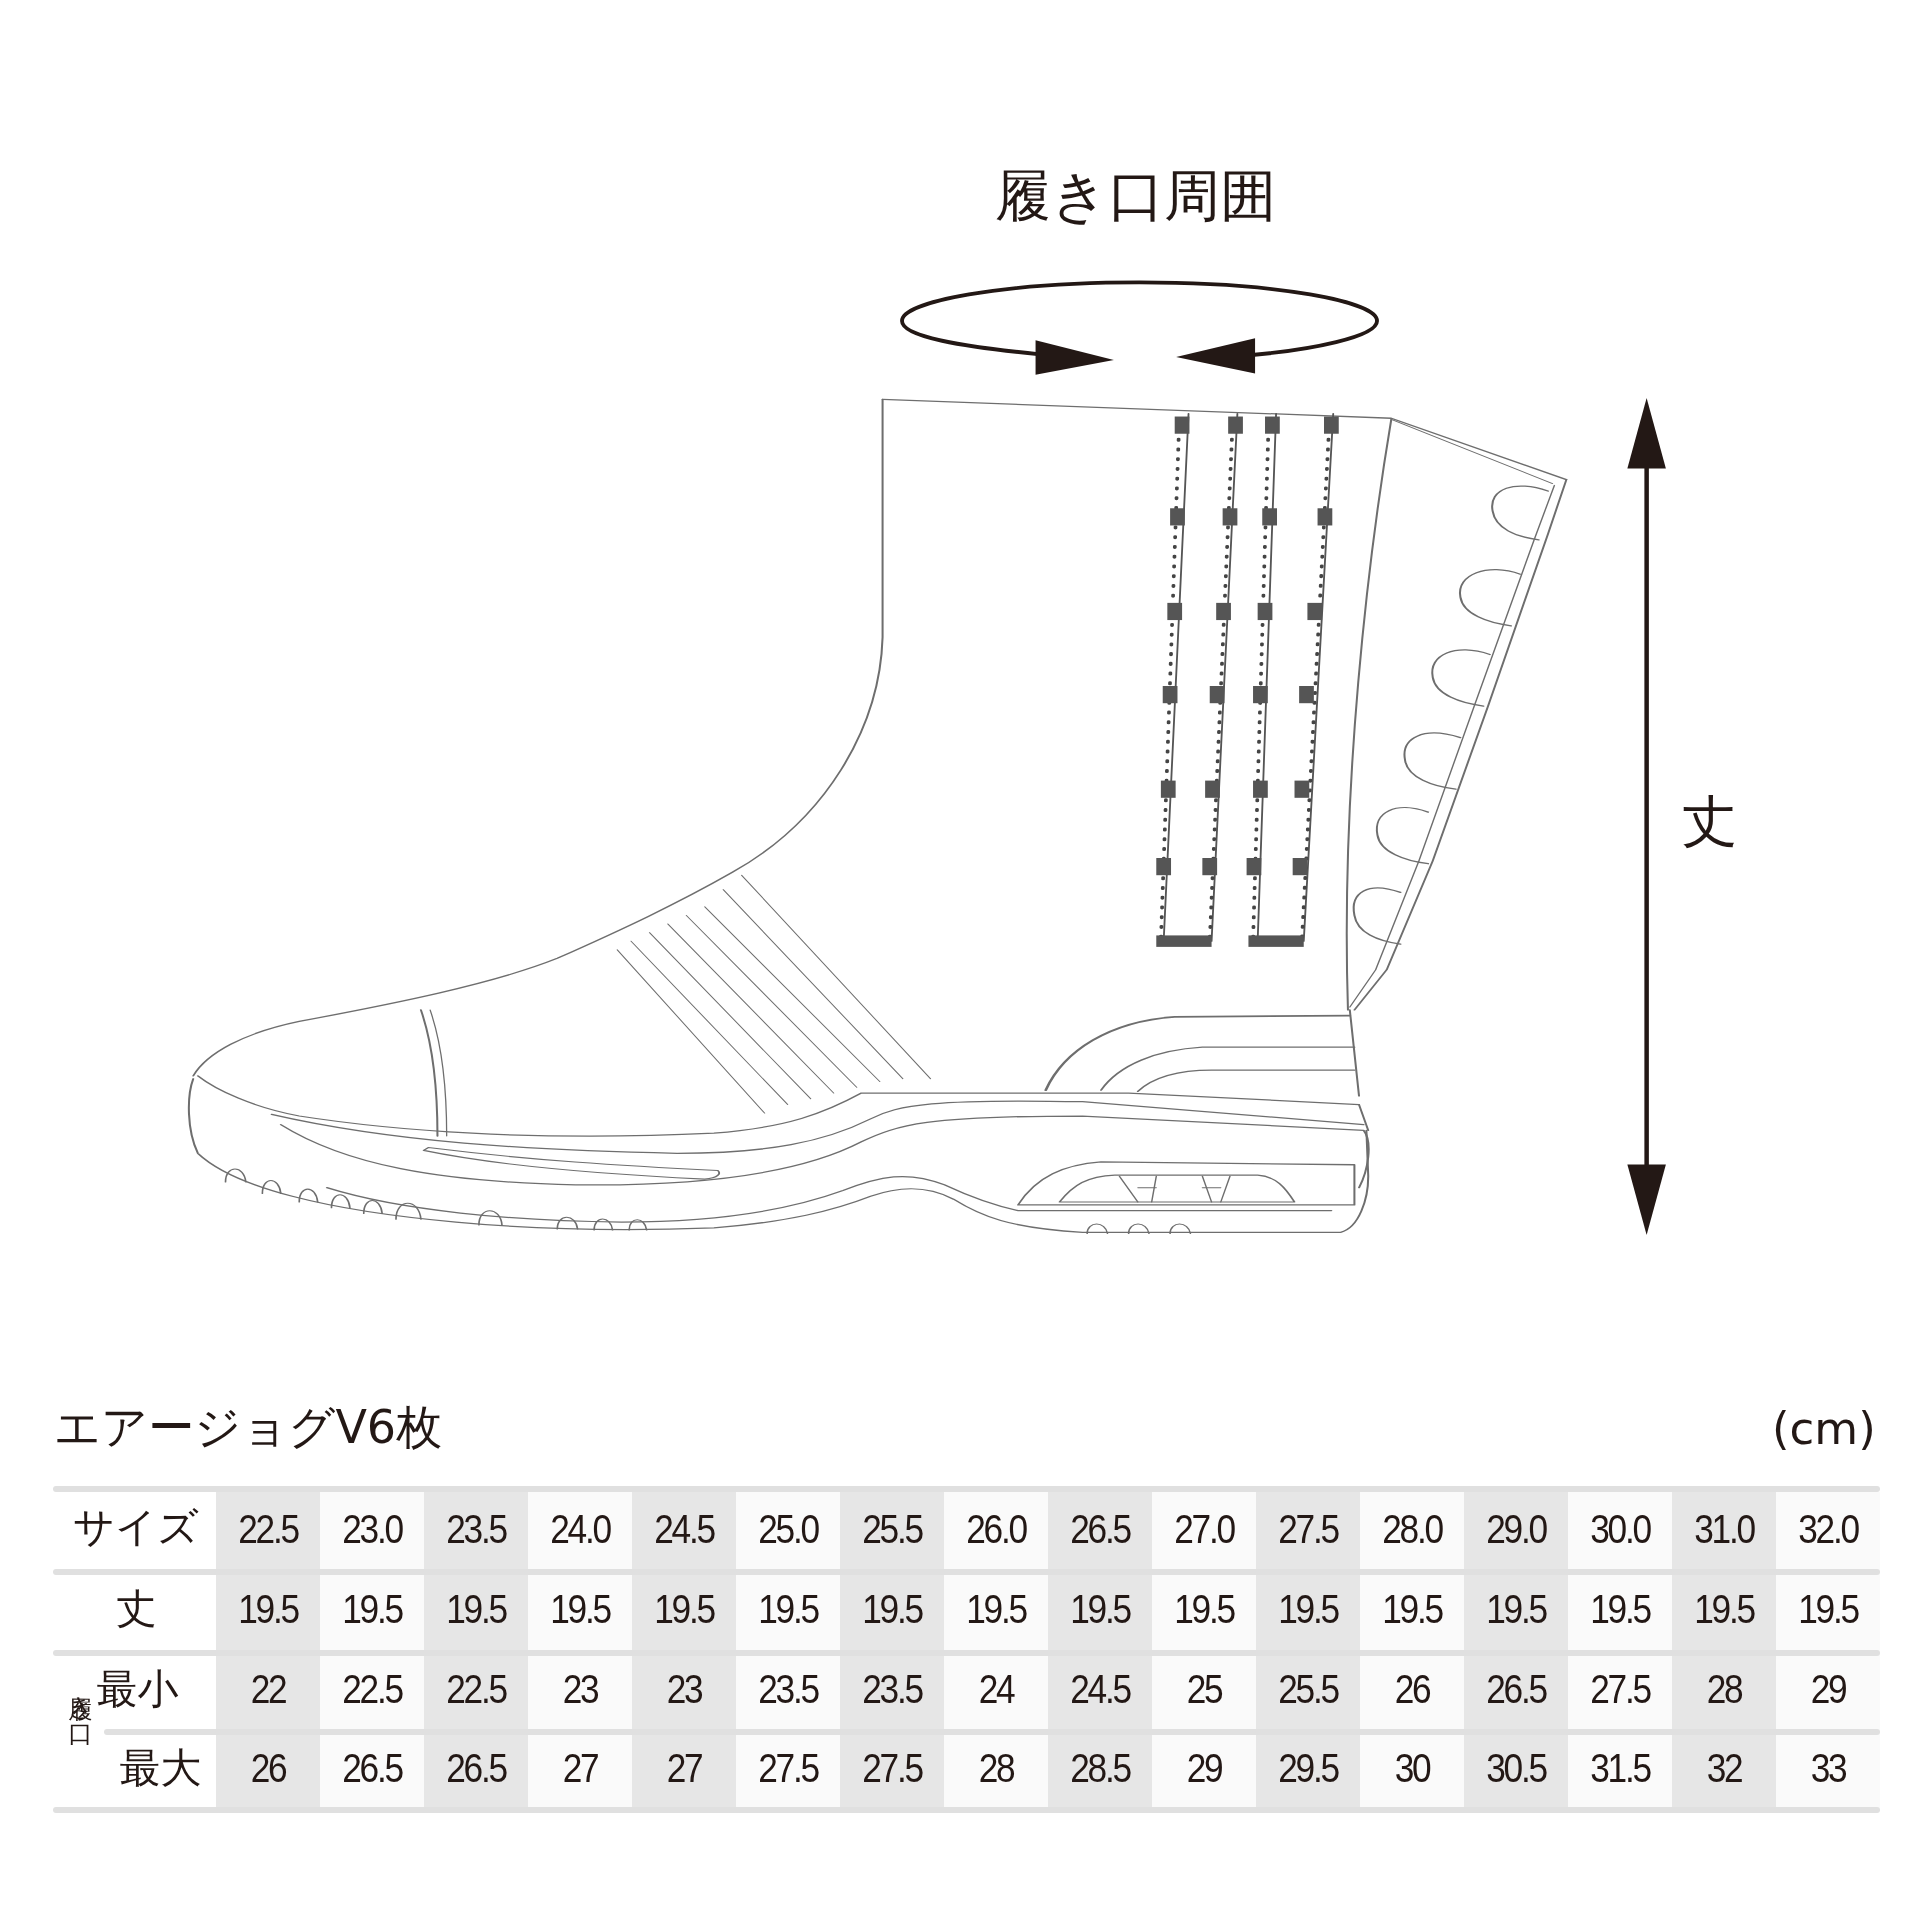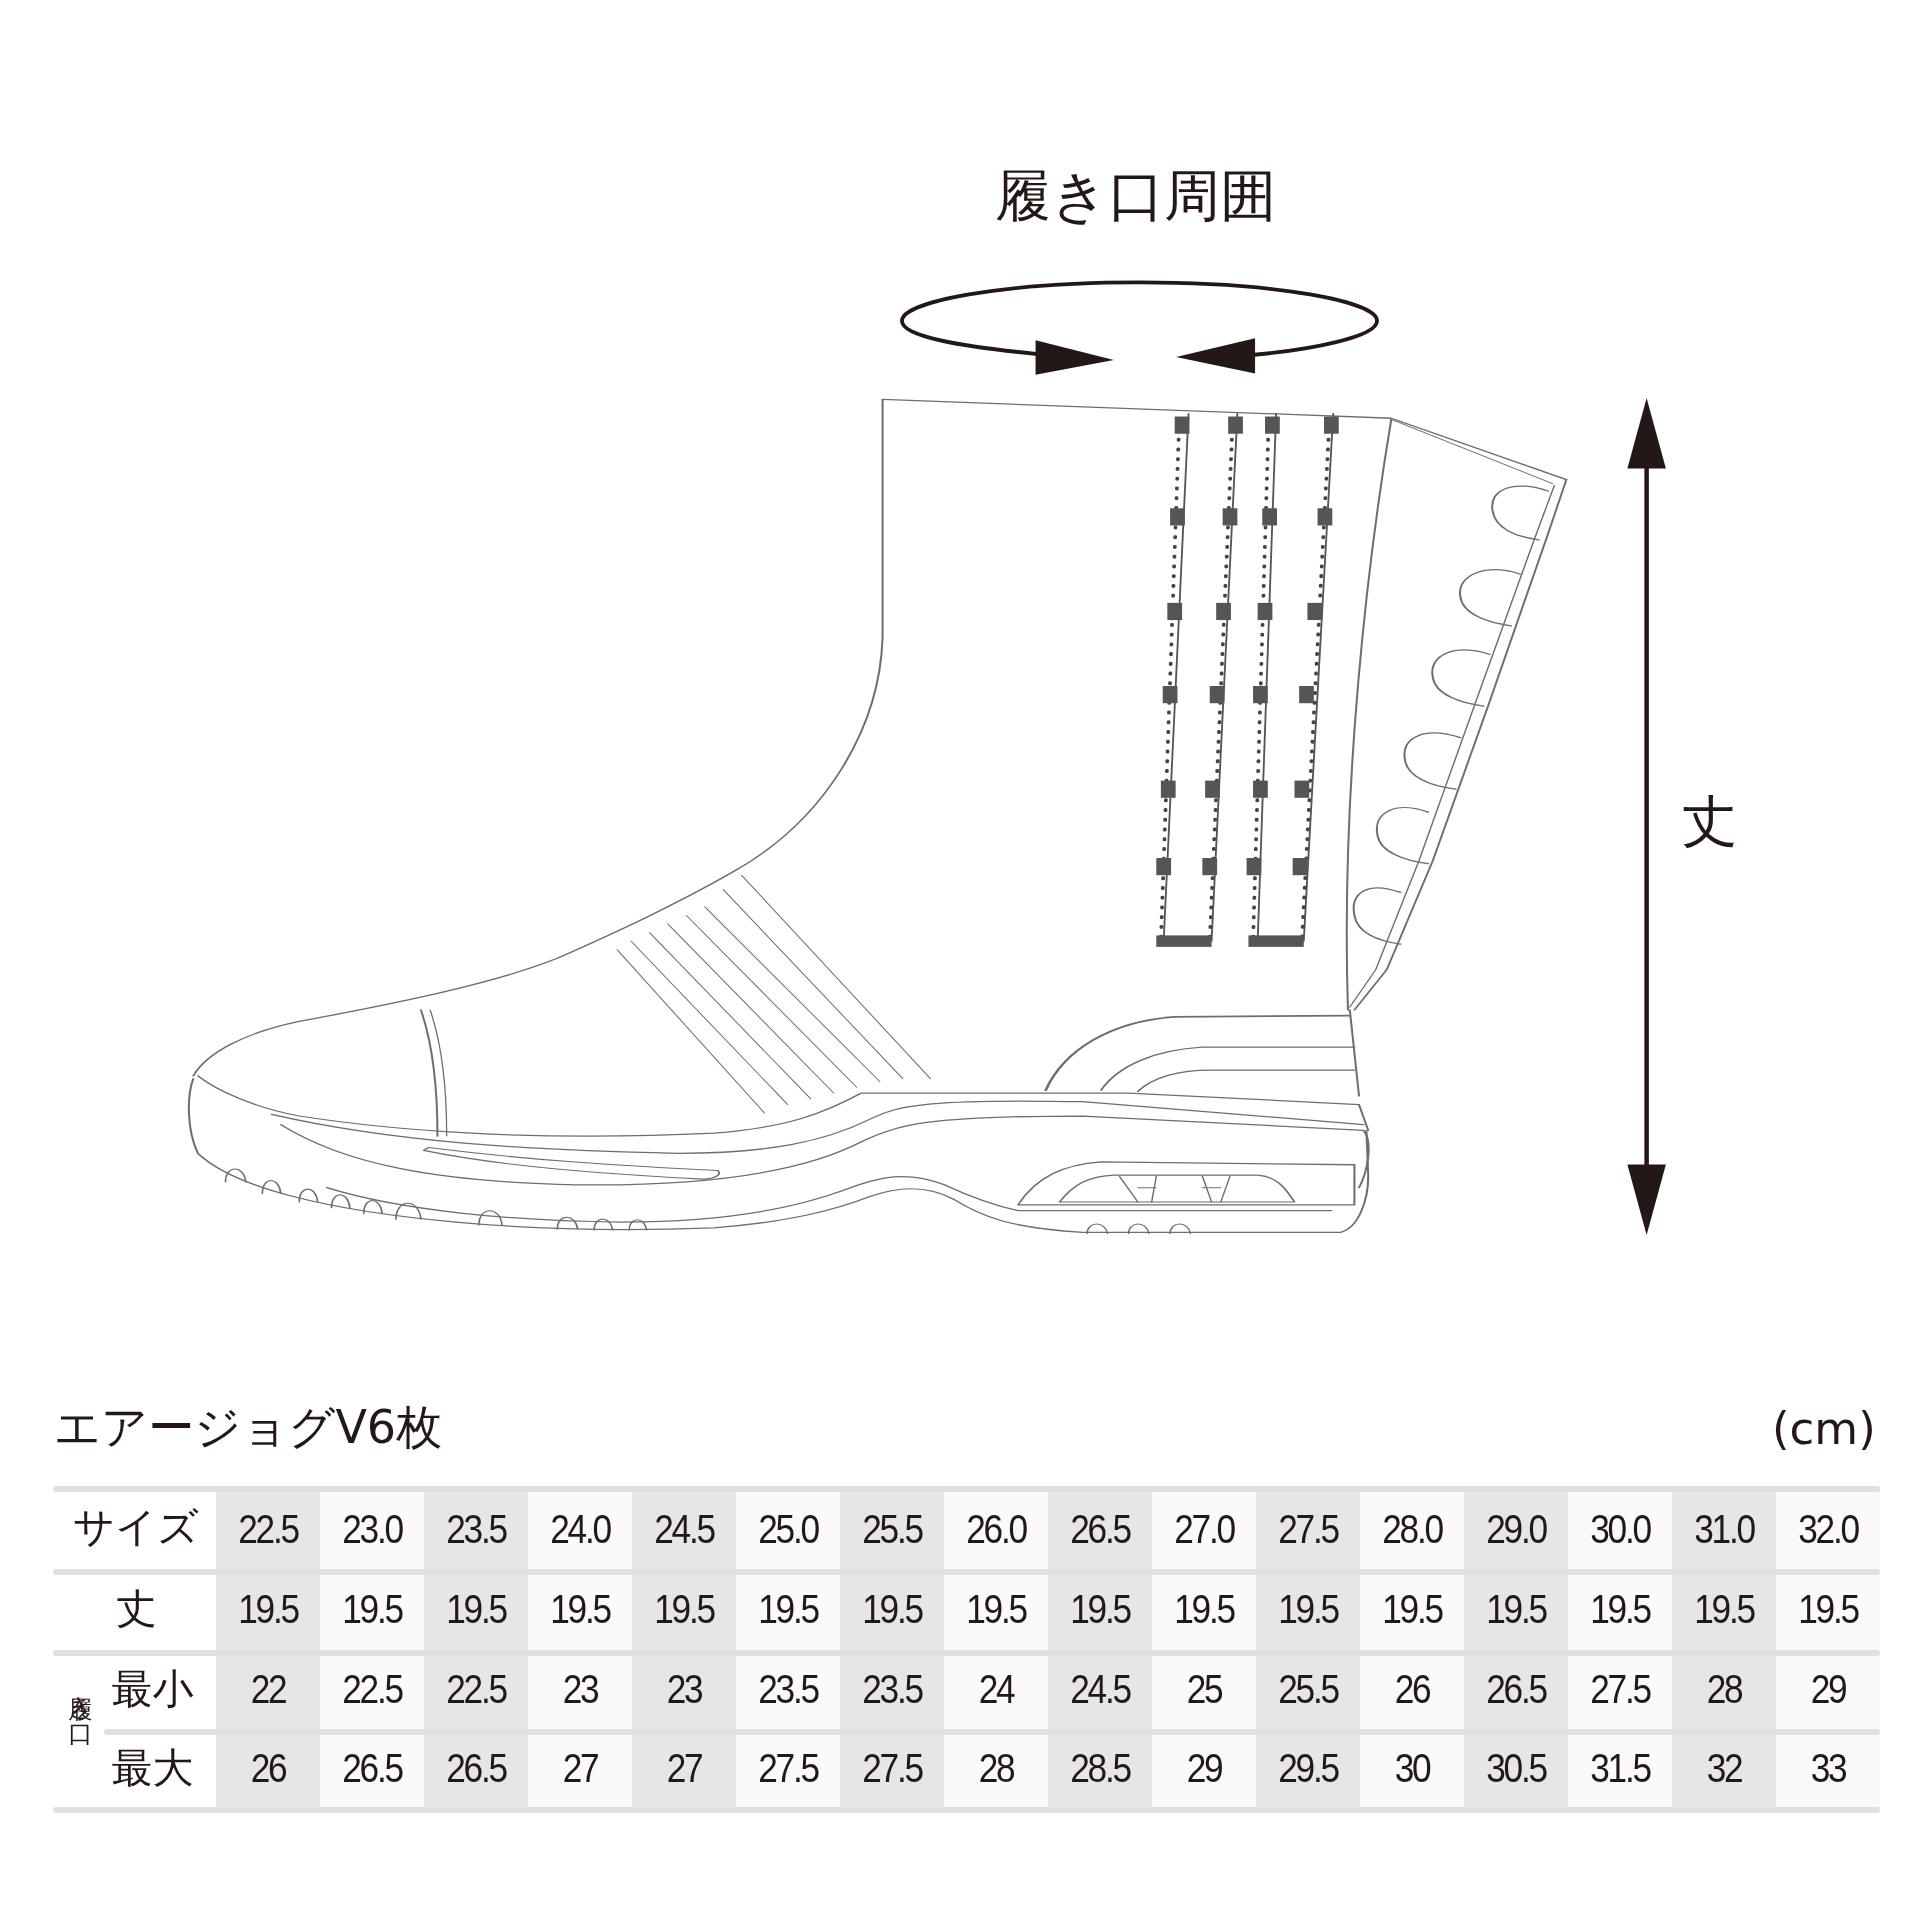--- a/index.html
+++ b/index.html
@@ -188,22 +188,22 @@
   <div class="hline" style="left:0;top:83px;width:1827px"></div>
   <div class="hline" style="left:0;top:164px;width:1827px"></div>
   <div class="hline" style="left:51px;top:243px;width:1776px"></div>
   <div class="hline" style="left:0;top:321px;width:1827px"></div>
 
   <div class="row-label" style="left:19px;top:16px;width:128px;line-height:51px">サイズ</div>
   <div class="row-label" style="left:19px;top:98px;width:128px;line-height:51px">丈</div>
   <div class="vert-label">
     <span style="writing-mode:vertical-rl;">履き口</span>
   </div>
-  <div class="row-label" style="left:45px;top:178px;width:109px;line-height:51px">最小</div>
-  <div class="row-label" style="left:45px;top:257px;width:109px;line-height:51px">最大</div>
+  <div class="row-label" style="left:30px;top:178px;width:109px;line-height:51px">最小</div>
+  <div class="row-label" style="left:53px;top:257px;width:109px;line-height:51px">最大</div>
 
   <div id="rows">
       <div class="cell" style="left: 163px; top: 18px; line-height: 51px;">22.5</div>
       <div class="cell" style="left: 267px; top: 18px; line-height: 51px;">23.0</div>
       <div class="cell" style="left: 371px; top: 18px; line-height: 51px;">23.5</div>
       <div class="cell" style="left: 475px; top: 18px; line-height: 51px;">24.0</div>
       <div class="cell" style="left: 579px; top: 18px; line-height: 51px;">24.5</div>
       <div class="cell" style="left: 683px; top: 18px; line-height: 51px;">25.0</div>
       <div class="cell" style="left: 787px; top: 18px; line-height: 51px;">25.5</div>
       <div class="cell" style="left: 891px; top: 18px; line-height: 51px;">26.0</div>

